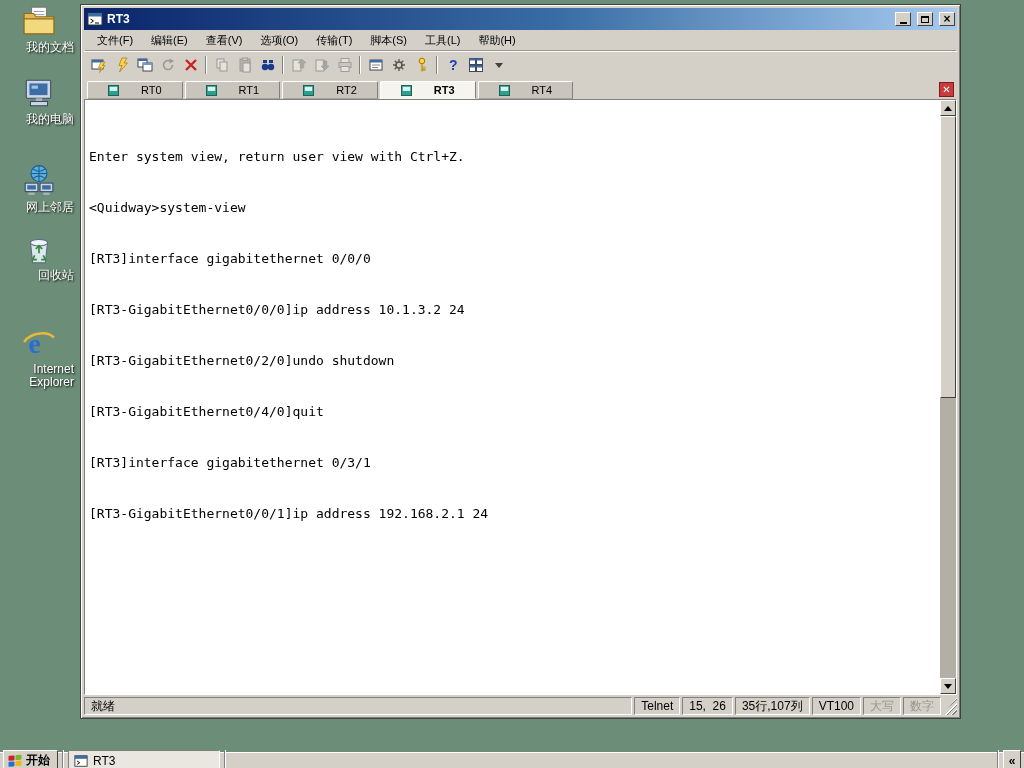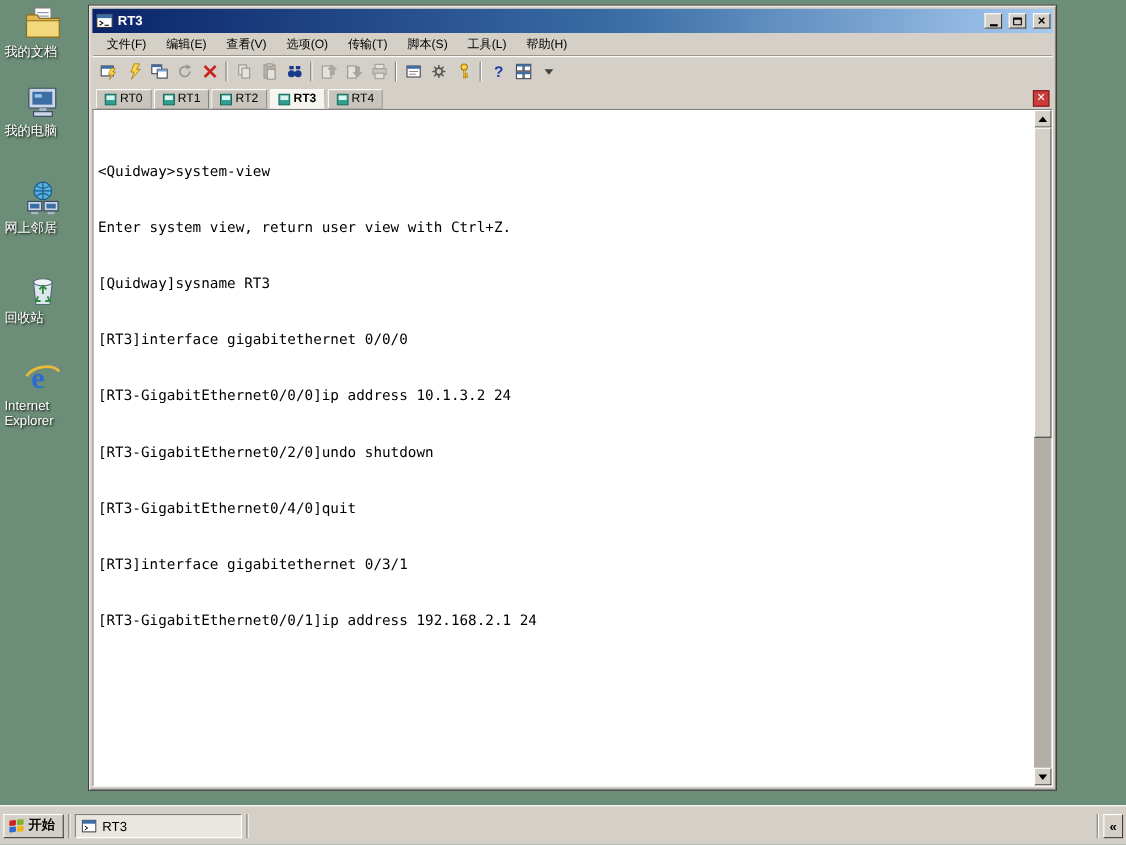--- a/index.html
+++ b/index.html
@@ -1,20 +1,20 @@
 <!DOCTYPE html>
 <html><head>
 <meta charset="utf-8">
 <style>
   * { box-sizing: border-box; margin: 0; padding: 0; }
   html,body { width:1024px; height:768px; overflow:hidden; }
   body { font-family:"Liberation Sans","DejaVu Sans",sans-serif; background:#6C8D77; position:relative; }
 
   
-  .desktop-icon { position:absolute; left:4px; width:70px; text-align:left; cursor:default; }
+  .desktop-icon { position:absolute; left:4px; width:70px; text-align:right; cursor:default; }
   .desktop-icon .ico { width:34px; height:34px; margin:0 auto; }
   .desktop-icon .lbl { color:#fff; font-size:12px; line-height:13px; margin-top:3px; text-shadow:1px 1px 2px #000; }
 
   
   .window { position:absolute; left:80px; top:4px; width:881px; height:715px;
             background:#D4D0C8; border:1px solid #404040; padding:3px;
             box-shadow: inset 1px 1px 0 #fff, inset -1px -1px 0 #808080;
             display:flex; flex-direction:column; }
 
   .titlebar { height:22px; flex:0 0 22px; background:linear-gradient(to right,#0A246A,#3A6EA5 55%,#A6CAF0);
@@ -32,21 +32,21 @@
 
   .toolbar { height:27px; flex:0 0 27px; display:flex; align-items:center; padding:1px 3px;
              border-top:1px solid #fff; box-shadow:0 -2px 0 -1px #9a968e; }
   .tbtn { width:23px; height:22px; display:flex; align-items:center; justify-content:center; border:1px solid transparent; }
   .tbtn svg { width:16px; height:16px; }
   .tbtn.dis { opacity:.4; filter:grayscale(.9); }
   .tsep { width:0; height:18px; border-left:1px solid #808080; border-right:1px solid #fff; margin:0 3px; }
   .tb-arrow { width:0; height:0; border:4px solid transparent; border-top:5px solid #404040; margin-top:5px; }
 
   .tabbar { height:21px; flex:0 0 21px; display:flex; align-items:flex-end; padding:2px 3px 0; gap:2px; }
-  .tab { height:18px; display:flex; align-items:center; gap:3px; padding:0 7px; font-size:11px;
+  .tab { height:18px; display:flex; align-items:center; gap:22px; padding:0 20px; font-size:11px;
          background:#C9C5BC; border:1px solid; border-color:#fff #808080 #a8a49c #fff; border-radius:2px 2px 0 0; }
   .tab.active { background:#F6F4EE; border-bottom-color:#F6F4EE; font-weight:bold; }
   .tab .tico { width:11px; height:11px; }
   .tab-close { margin-left:auto; align-self:center; width:15px; height:15px; background:#C83C3C;
                border:1px solid #7c1c1c; color:#fff; font-size:10px; font-weight:bold;
                display:flex; align-items:center; justify-content:center; }
 
   .terminal-wrap { flex:1; position:relative; background:#fff;
                    border:1px solid; border-color:#808080 #fff #fff #808080; overflow:hidden; }
   .terminal-text { position:absolute; left:4px; top:14px; right:20px;
@@ -66,21 +66,21 @@
   .statusbar { height:20px; flex:0 0 20px; display:flex; gap:2px; padding-top:2px; font-size:12px; }
   .sb-seg { border:1px solid; border-color:#808080 #fff #fff #808080; display:flex; align-items:center;
             padding:0 6px; white-space:pre; }
   .sb-ready { flex:1; }
   .sb-dim { color:#9a968e; }
   .sb-grip { width:14px; border:none; padding:0;
              background:repeating-linear-gradient(135deg,#D4D0C8 0 2px,#fff 2px 3px,#808080 3px 4px);
              clip-path:polygon(100% 0,100% 100%,0 100%); }
 
   
-  .taskbar { position:absolute; left:0; bottom:0; width:1024px; height:36px; background:#D4D0C8;
+  .taskbar { position:absolute; left:0; bottom:0; width:1024px; height:16px; background:#D4D0C8;
              border-top:1px solid #fff; display:flex; align-items:center; padding:0 3px; gap:4px; }
   .start-btn { height:22px; display:flex; align-items:center; gap:4px; padding:0 7px 0 4px;
                font-weight:bold; font-size:12px; background:#D4D0C8;
                border:1px solid; border-color:#fff #404040 #404040 #fff; }
   .tk-sep { width:0; height:22px; border-left:1px solid #808080; border-right:1px solid #fff; }
   .task-btn { width:152px; height:22px; display:flex; align-items:center; gap:5px; padding:0 5px;
               font-size:12px; background:#EAE7E0; border:1px solid; border-color:#808080 #fff #fff #808080; }
   .task-btn .ticon { width:14px; height:14px; }
   .tk-spacer { flex:1; }
   .chev-btn { width:18px; height:22px; background:#D4D0C8; border:1px solid; border-color:#fff #404040 #404040 #fff;
@@ -125,21 +125,21 @@
         <rect x="5" y="20" width="8" height="4" fill="#3A6EA5"></rect>
         <rect x="17" y="18" width="12" height="8" fill="#CBD6E6" stroke="#3b4b66"></rect>
         <rect x="19" y="20" width="8" height="4" fill="#3A6EA5"></rect>
         <rect x="6" y="27" width="6" height="2" fill="#aab4c4"></rect>
         <rect x="20" y="27" width="6" height="2" fill="#aab4c4"></rect>
       </svg>
   </div>
   <div class="lbl">网上邻居</div>
 </div>
 
-<div class="desktop-icon" style="top:246px">
+<div class="desktop-icon" style="top:232px">
   <div class="ico">
     <svg viewBox="0 0 32 32">
         <path d="M8 10 L24 10 L22 29 L10 29 Z" fill="#DCE6EE" stroke="#5a6a7a"></path>
         <ellipse cx="16" cy="10" rx="8" ry="3" fill="#EEF4FA" stroke="#5a6a7a"></ellipse>
         <path d="M13 16 l3 -3 3 3 M16 13 v7" stroke="#2E8B3A" stroke-width="1.6" fill="none"></path>
         <path d="M12 22 l-2 4 h4 M20 22 l2 4 h-4" stroke="#2E8B3A" stroke-width="1.6" fill="none"></path>
       </svg>
   </div>
   <div class="lbl">回收站</div>
 </div>
@@ -345,23 +345,22 @@
           </svg></span>
       <span>RT4</span>
     </div>
     <div class="tab-close">
         <span>✕</span>
       </div>
   </div>
 
   <div class="terminal-wrap">
     <div class="terminal-text">
+      <div>Enter system view, return user view with Ctrl+Z.</div>
       <div>&lt;Quidway&gt;system-view</div>
-      <div>Enter system view, return user view with Ctrl+Z.</div>
-      <div>[Quidway]sysname RT3</div>
       <div>[RT3]interface gigabitethernet 0/0/0</div>
       <div>[RT3-GigabitEthernet0/0/0]ip address 10.1.3.2 24</div>
       <div>[RT3-GigabitEthernet0/2/0]undo shutdown</div>
       <div>[RT3-GigabitEthernet0/4/0]quit</div>
       <div>[RT3]interface gigabitethernet 0/3/1</div>
       <div>[RT3-GigabitEthernet0/0/1]ip address 192.168.2.1 24</div>
       
       
       
     </div>
@@ -369,20 +368,30 @@
       <div class="sbtn up">
           <div class="arr-up"></div>
         </div>
       <div class="sthumb"></div>
       <div class="sbtn down">
           <div class="arr-dn"></div>
         </div>
     </div>
   </div>
 
+  <div class="statusbar">
+    <div class="sb-seg sb-ready">就绪</div>
+    <div class="sb-seg">Telnet</div>
+    <div class="sb-seg">15,  26</div>
+    <div class="sb-seg">35行,107列</div>
+    <div class="sb-seg">VT100</div>
+    <div class="sb-seg sb-dim">大写</div>
+    <div class="sb-seg sb-dim">数字</div>
+    <div class="sb-seg sb-grip"></div>
+  </div>
 
 </div>
 
 <div class="taskbar">
   <div class="start-btn">
     <span style="display:flex">
       <svg width="14" height="14" viewBox="0 0 14 14">
           <g transform="skewY(-6)">
             <rect x="0.5" y="2" width="6" height="5" rx="1" fill="#CC2229"></rect>
             <rect x="7.5" y="2" width="6" height="5" rx="1" fill="#7EB32B"></rect>

